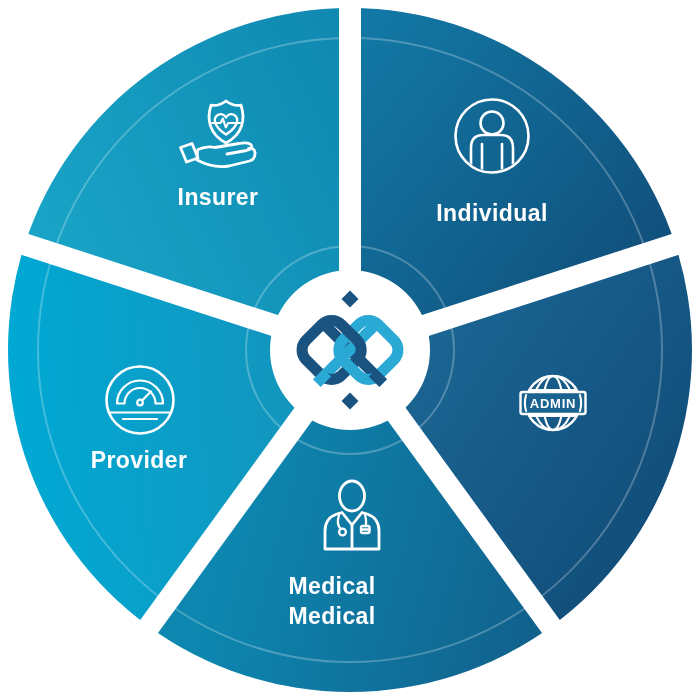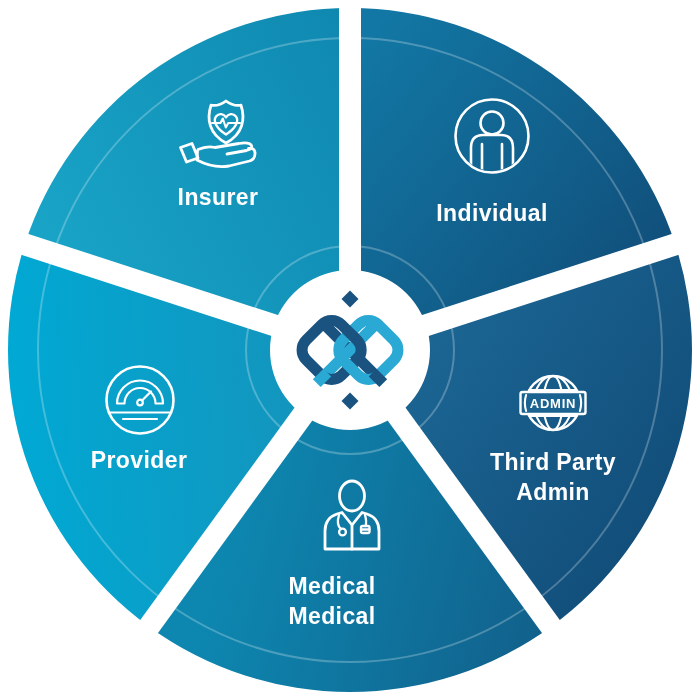--- a/index.html
+++ b/index.html
@@ -130,24 +130,20 @@
   </svg>
 
   <div class="seg-label" style="left:218px;top:197px">
     <div>Insurer</div>
   </div>
 
   <div class="seg-label" style="left:492px;top:213px">
     <div>Individual</div>
   </div>
 
-  <div class="seg-label" style="left:553px;top:477px">
-    <div>Third Party</div>
-    <div>Admin</div>
-  </div>
 
   <div class="seg-label" style="left:332px;top:601px">
     <div>Medical</div>
     <div>Medical</div>
   </div>
 
   <div class="seg-label" style="left:139px;top:460px">
     <div>Provider</div>
   </div>
 

